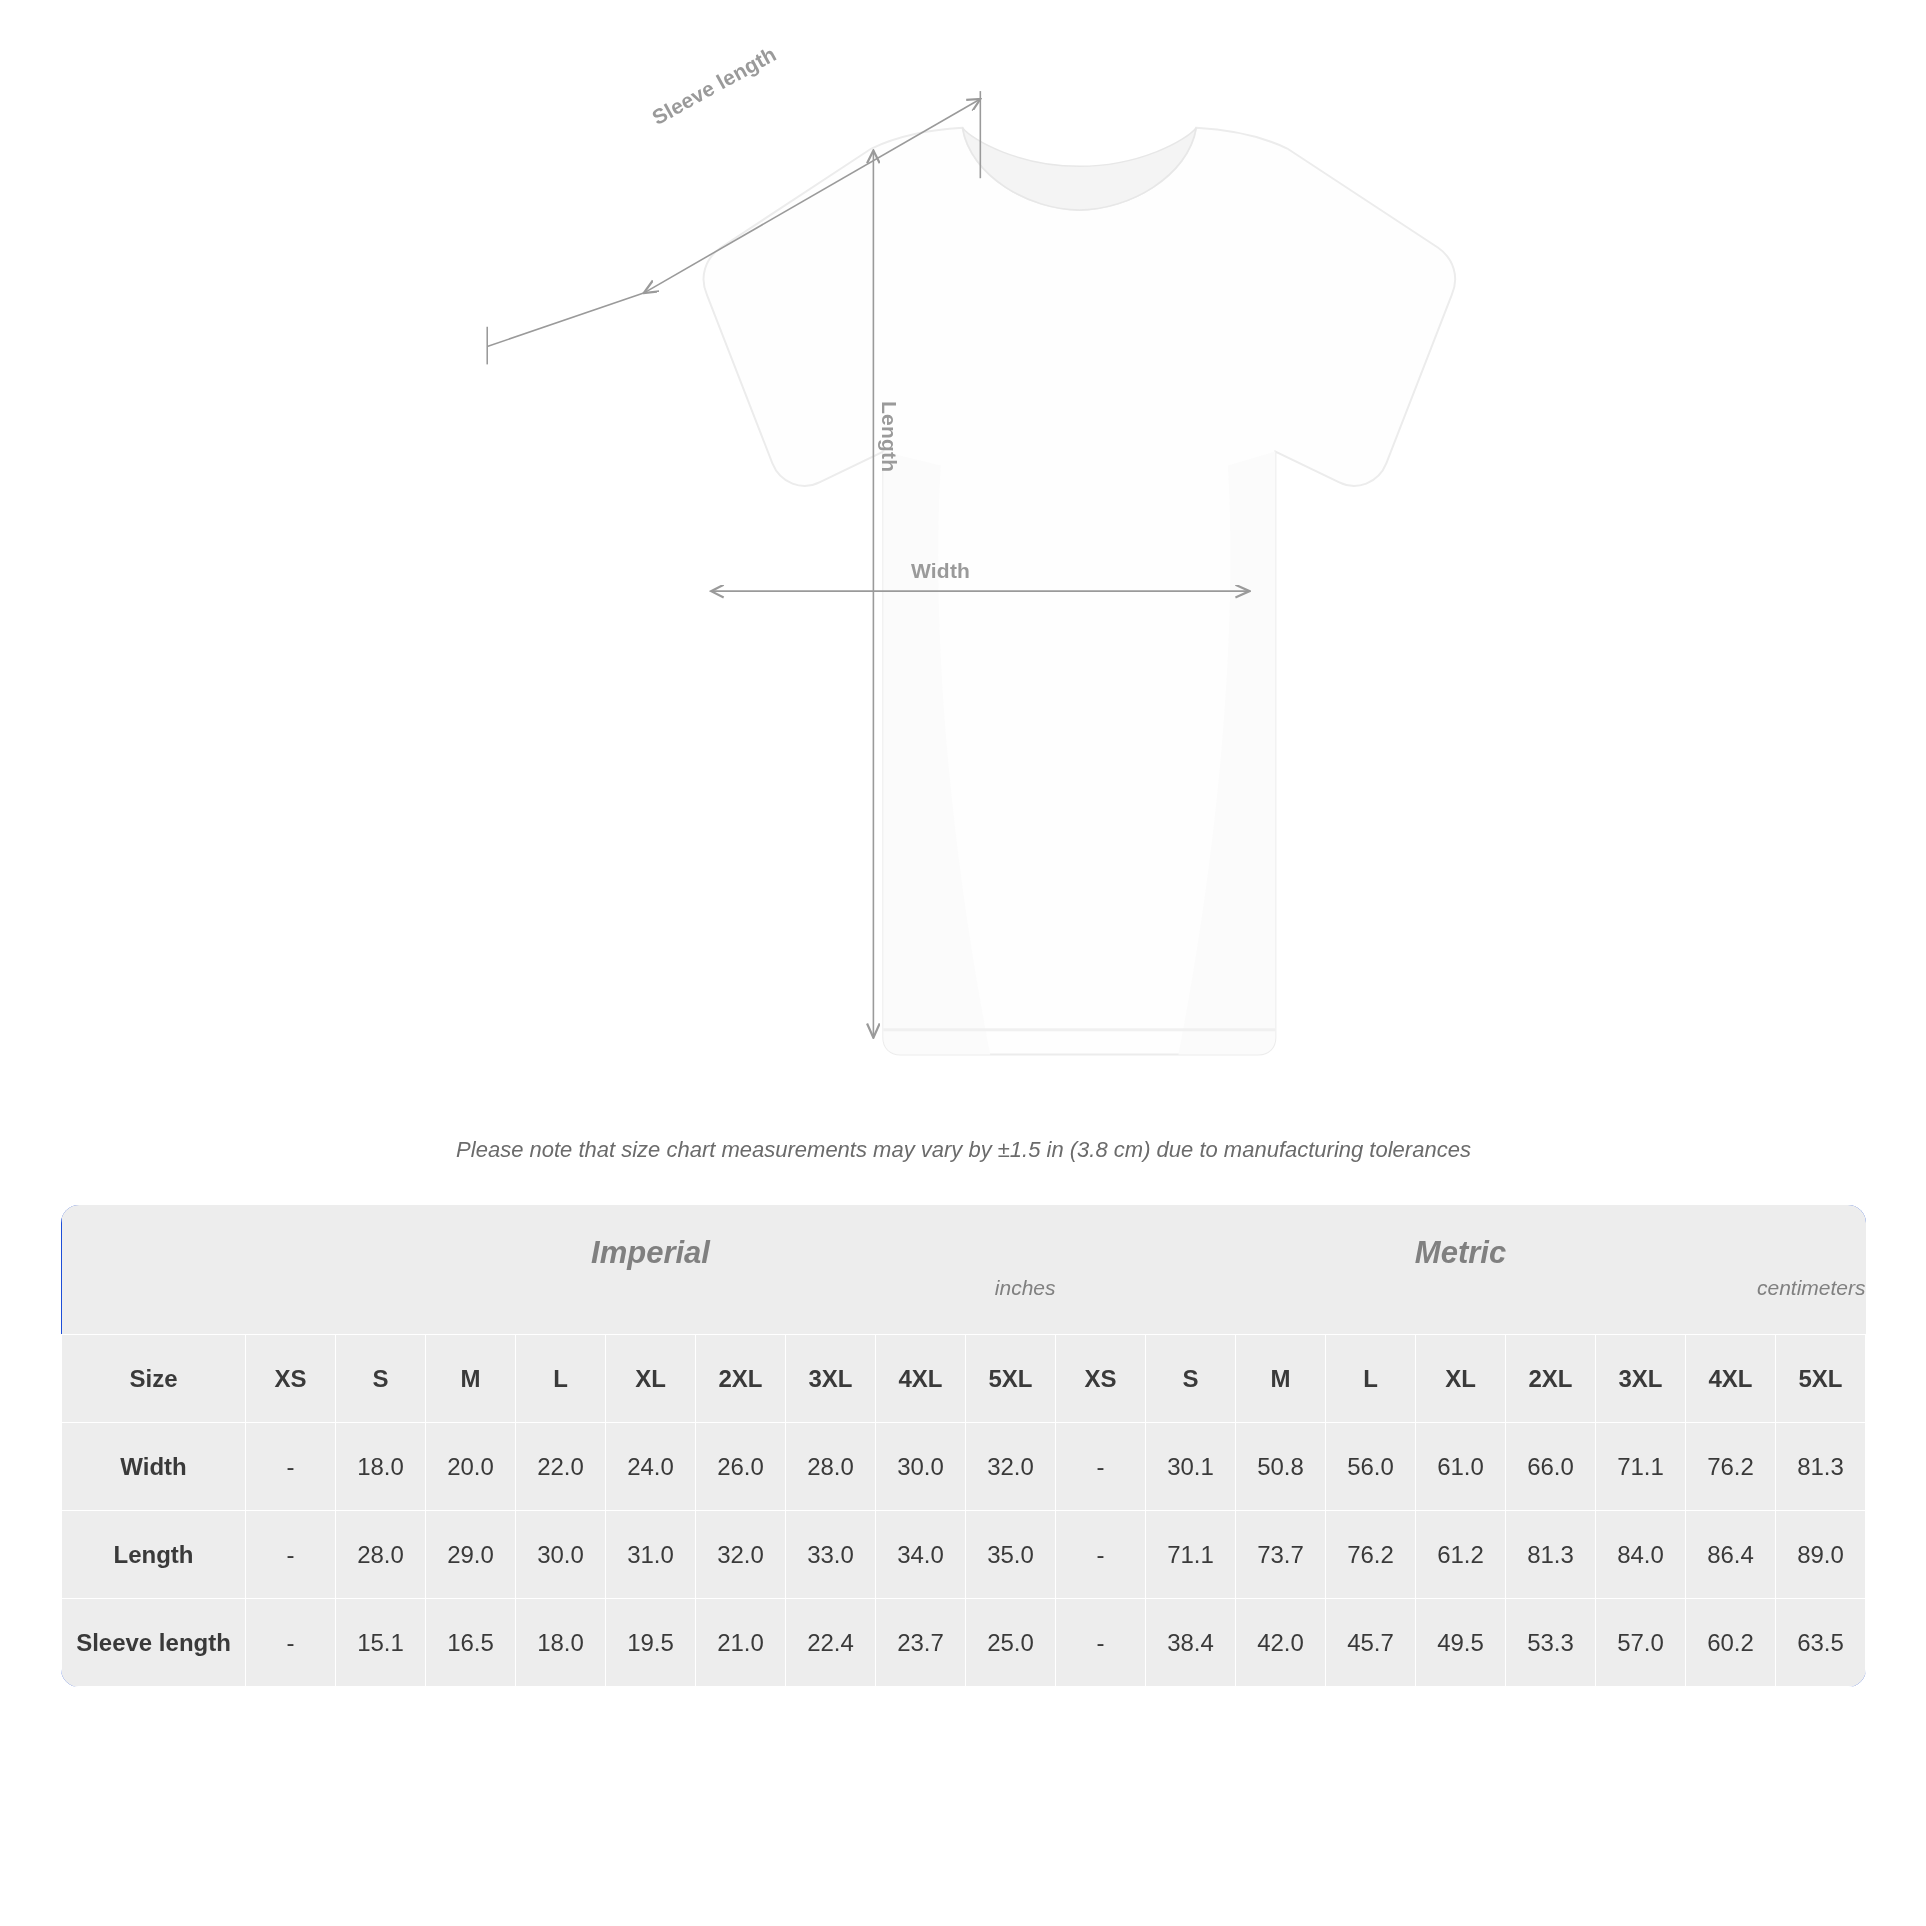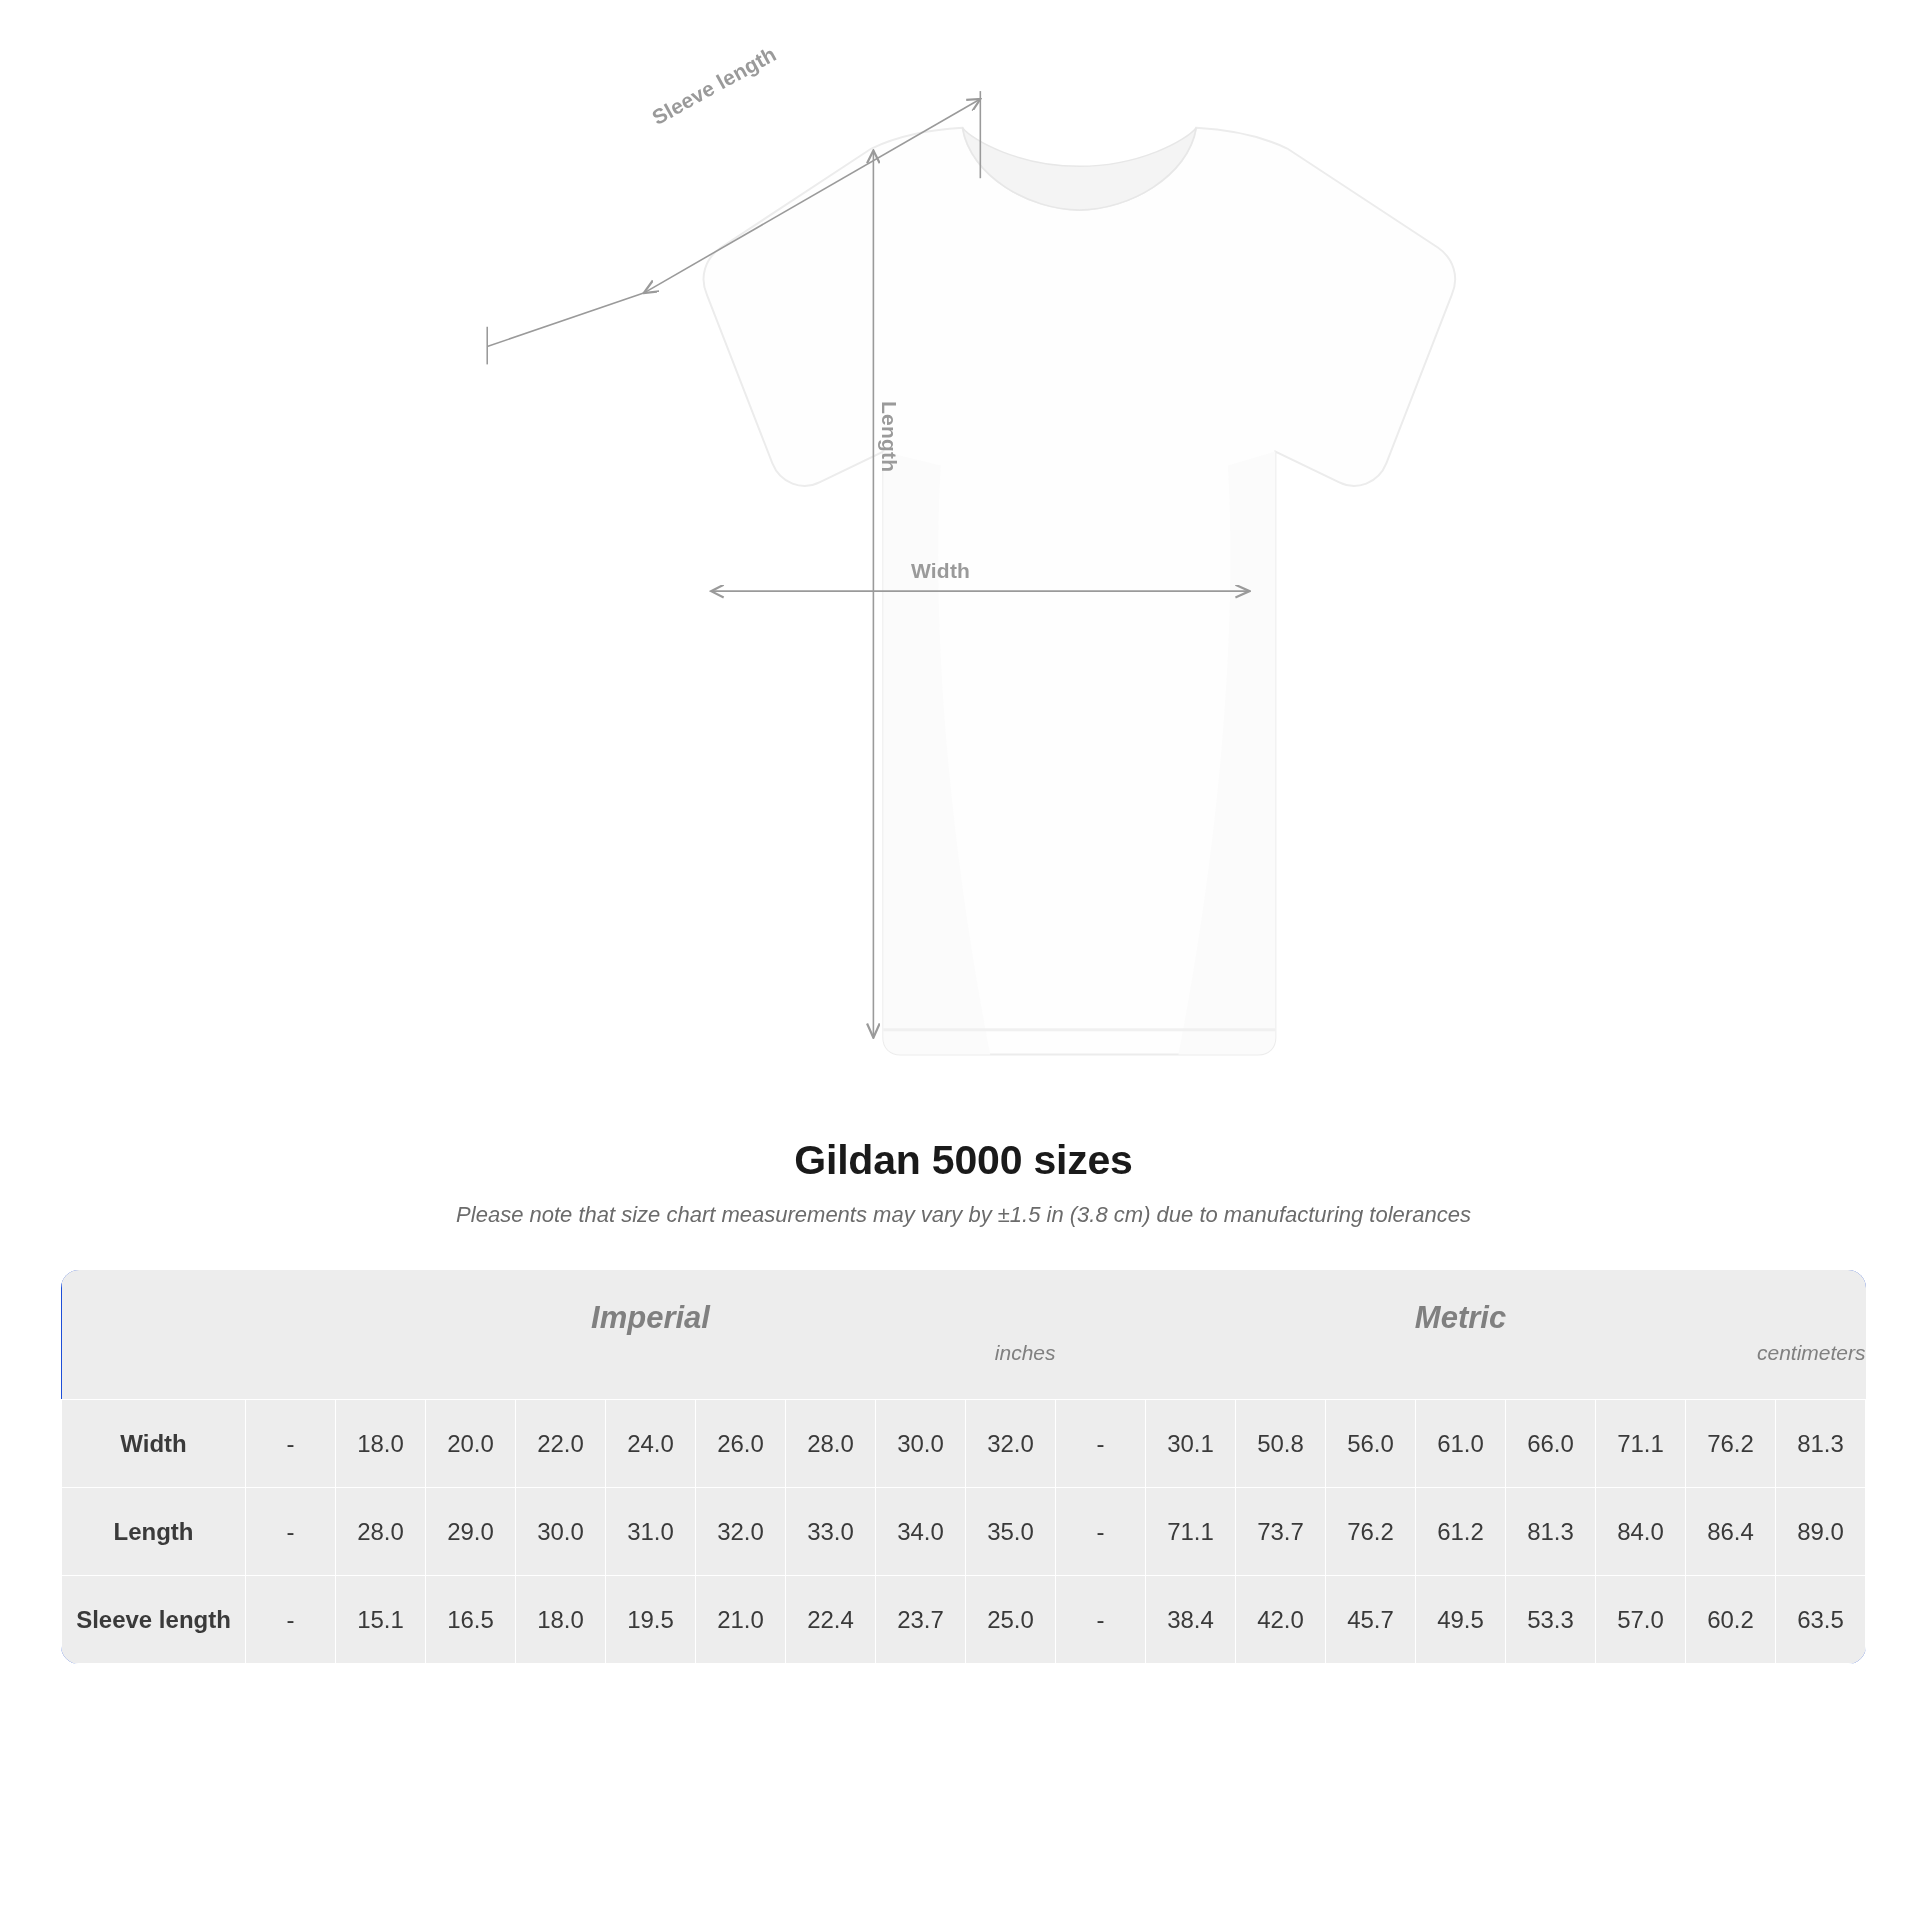--- a/index.html
+++ b/index.html
@@ -199,21 +199,20 @@
         <line x1="718" y1="597" x2="1262" y2="597" marker-start="url(#arrHs)" marker-end="url(#arrH)"></line>
       </g>
     </svg>
 
     <div class="dim-label label-sleeve">Sleeve length</div>
     <div class="dim-label label-length">Length</div>
     <div class="dim-label label-width">Width</div>
   </div>
 
   <div class="heading-wrap">
-    <h1 class="title">Gildan 5000 sizes</h1>
     <p class="subtitle">Please note that size chart measurements may vary by ±1.5 in (3.8 cm) due to manufacturing tolerances</p>
   </div>
 
   <div class="table-wrap">
     <table class="size-table">
       <colgroup>
         <col class="col-label">
         <col span="9">
         <col span="9">
       </colgroup>
@@ -222,20 +221,41 @@
           <td class="corner-cell"></td>
           <td class="unit-cell" colspan="9">
             <div class="unit-title">Imperial</div>
             <div class="unit-sub">inches</div>
           </td>
           <td class="unit-cell" colspan="9">
             <div class="unit-title">Metric</div>
             <div class="unit-sub">centimeters</div>
           </td>
         </tr>
+        <tr class="hdr-row">
+          <td class="row-head">Size</td>
+          <td>XS</td>
+          <td>S</td>
+          <td>M</td>
+          <td>L</td>
+          <td>XL</td>
+          <td>2XL</td>
+          <td>3XL</td>
+          <td>4XL</td>
+          <td>5XL</td>
+          <td>XS</td>
+          <td>S</td>
+          <td>M</td>
+          <td>L</td>
+          <td>XL</td>
+          <td>2XL</td>
+          <td>3XL</td>
+          <td>4XL</td>
+          <td>5XL</td>
+        </tr>
 
         <tr>
           <td class="row-head">Width</td>
           <td>-</td>
           <td>18.0</td>
           <td>20.0</td>
           <td>22.0</td>
           <td>24.0</td>
           <td>26.0</td>
           <td>28.0</td>

